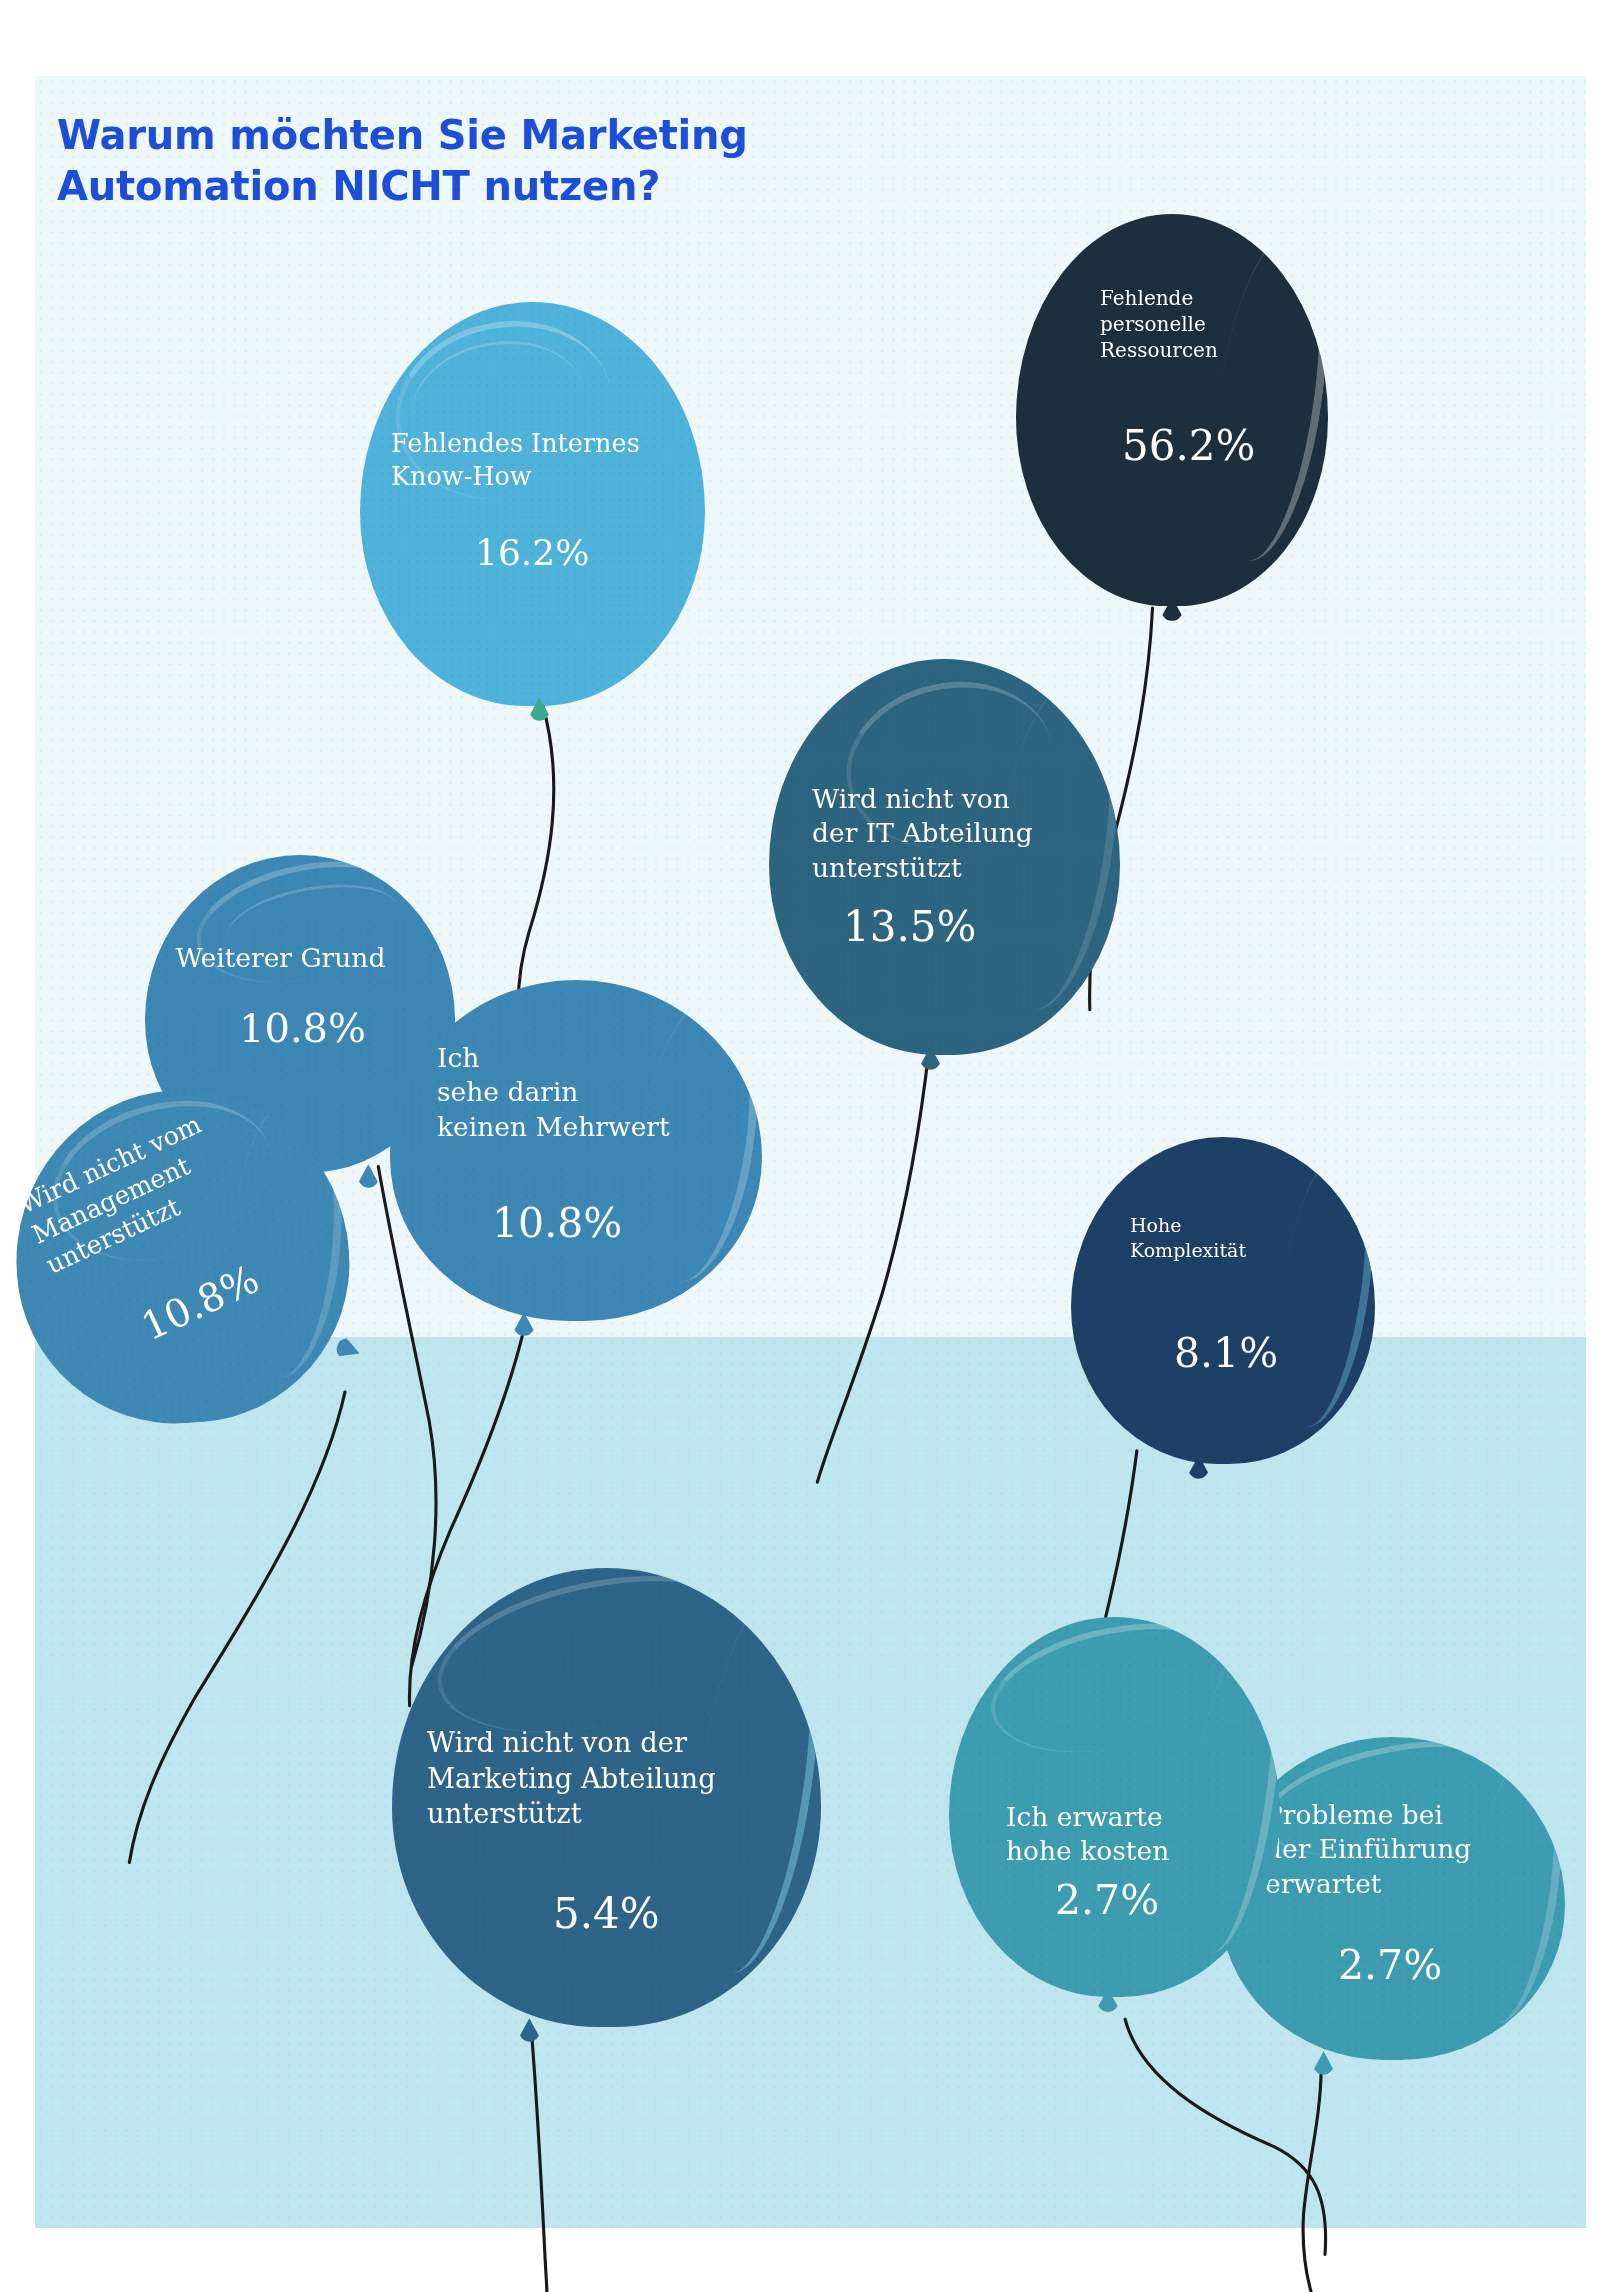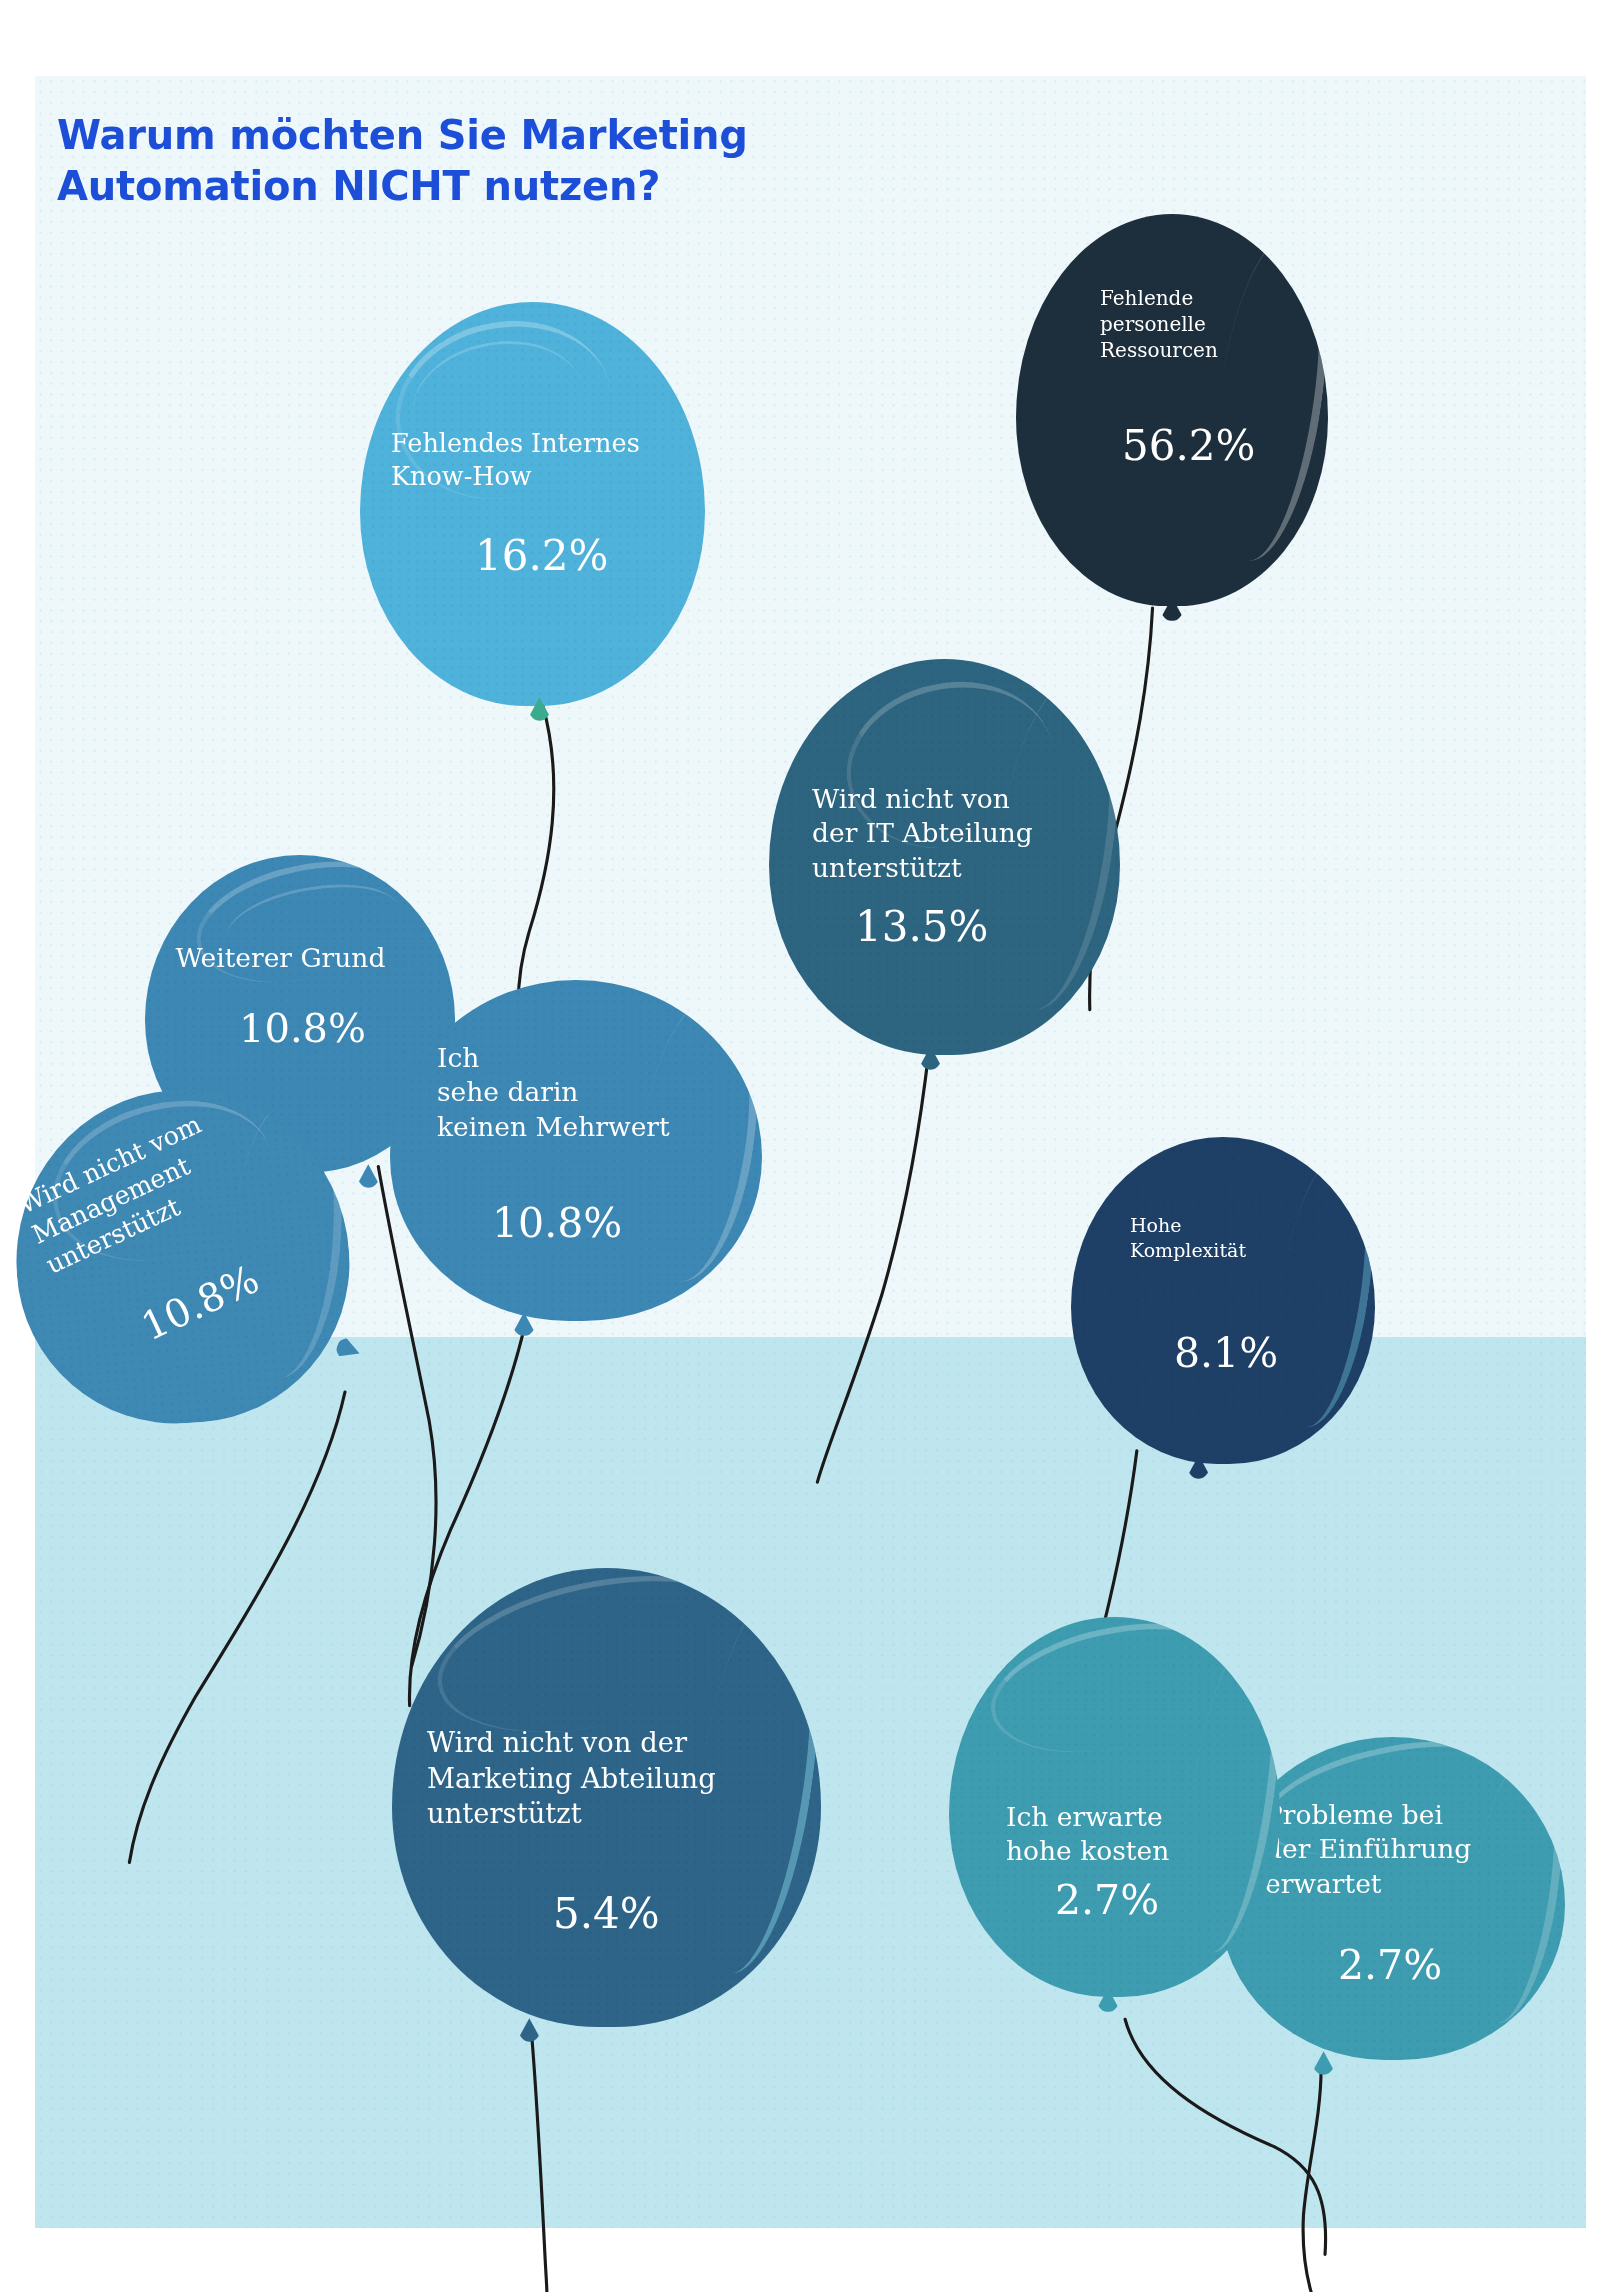--- a/index.html
+++ b/index.html
@@ -194,33 +194,33 @@
   </div>
 
   <div class="balloon" style="left:360px; top:302px; width:345px; height:404px; background-color:#4fb2db; z-index:20;">
     <div class="body">
       <div class="shine-arc"></div>
       <div class="shine-arc2"></div>
     </div>
     <div class="knot" style="background:#3aab8e; left:52%;"></div>
     <div class="label" style="left:31px; top:125px; width:294px; font-size:25.5px;">Fehlendes Internes
 Know-How</div>
-    <div class="pct" style="left:115px; top:233px; font-size:42px;">16.2%</div>
+    <div class="pct" style="left:115px; top:233px; font-size:36px;">16.2%</div>
   </div>
 
   <div class="balloon" style="left:769px; top:659px; width:351px; height:396px; background-color:#2d647f; z-index:20;">
     <div class="body">
       <div class="shine-arc" style="left:22%; top:6%; width:58%; height:40%; border-top-color:rgba(255,255,255,0.20);"></div>
       <div class="shine-right" style="border-right-color:rgba(255,255,255,0.13);"></div>
     </div>
     <div class="knot" style="background:#2d647f; left:46%;"></div>
     <div class="label" style="left:43px; top:123px; width:294px; font-size:26.5px;">Wird nicht von
 der IT Abteilung
 unterstützt</div>
-    <div class="pct" style="left:86px; top:247px; font-size:42px;">13.5%</div>
+    <div class="pct" style="left:74px; top:247px; font-size:42px;">13.5%</div>
   </div>
 
   <div class="balloon" style="left:1071px; top:1137px; width:304px; height:327px; background-color:#1e3f66; z-index:20;">
     <div class="body">
       <div class="shine-right" style="border-right-color:rgba(90,160,190,0.55); width:26%;"></div>
     </div>
     <div class="knot" style="background:#1e3f66; left:42%;"></div>
     <div class="label" style="left:59px; top:76px; width:235px; font-size:19px;">Hohe
 Komplexität</div>
     <div class="pct" style="left:103px; top:196px; font-size:41px;">8.1%</div>

